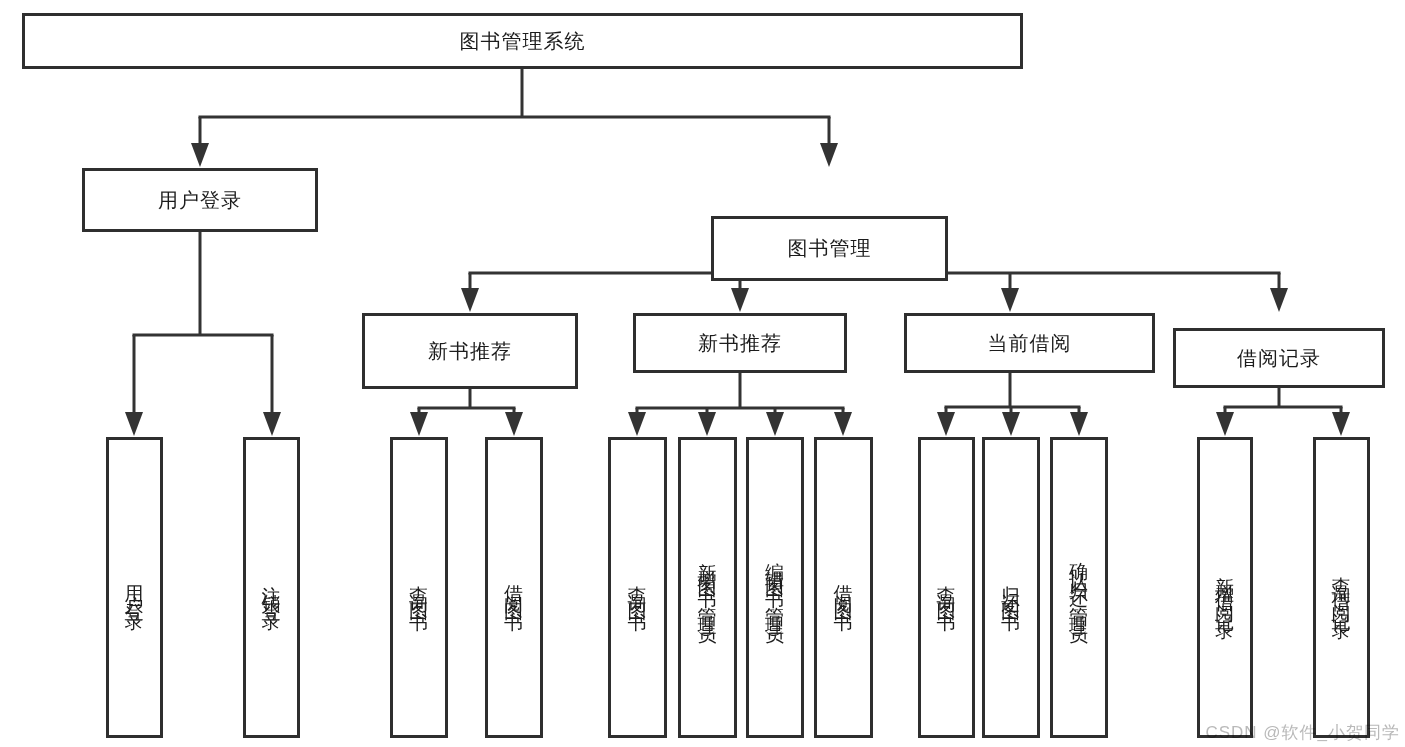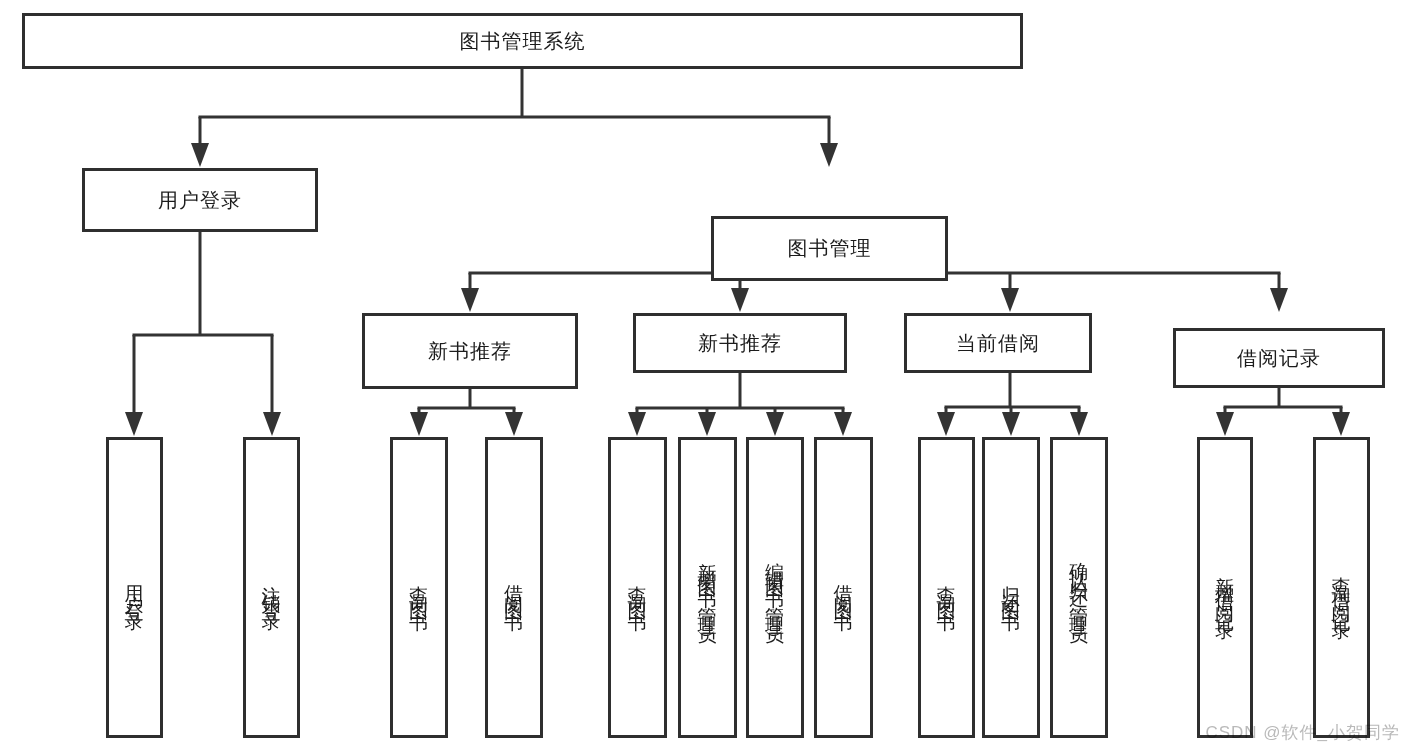--- a/index.html
+++ b/index.html
@@ -120,21 +120,21 @@
     </g>
   </svg>
 
   <div class="node node-h" style="left:22px;top:13px;width:1001px;height:56px;">图书管理系统</div>
 
   <div class="node node-h" style="left:82px;top:168px;width:236px;height:64px;">用户登录</div>
   <div class="node node-h" style="left:711px;top:168px;width:237px;height:65px;margin-top:48px;">图书管理</div>
 
   <div class="node node-h" style="left:362px;top:313px;width:216px;height:76px;">新书推荐</div>
   <div class="node node-h" style="left:633px;top:313px;width:214px;height:60px;">新书推荐</div>
-  <div class="node node-h" style="left:904px;top:313px;width:188px;height:60px;text-align:right;">当前借阅</div>
+  <div class="node node-h" style="left:904px;top:313px;width:251px;height:60px;text-align:right;">当前借阅</div>
   <div class="node node-h" style="left:1173px;top:328px;width:212px;height:60px;">借阅记录</div>
 
   <div class="node node-v" style="left:106px;top:437px;width:57px;height:301px;">用户登录</div>
   <div class="node node-v" style="left:243px;top:437px;width:57px;height:301px;">注销登录</div>
 
   <div class="node node-v" style="left:390px;top:437px;width:58px;height:301px;">查询图书</div>
   <div class="node node-v" style="left:485px;top:437px;width:58px;height:301px;">借阅图书</div>
 
   <div class="node node-v" style="left:608px;top:437px;width:59px;height:301px;">查询图书</div>
   <div class="node node-v" style="left:678px;top:437px;width:59px;height:301px;">新增图书（管理员）</div>

